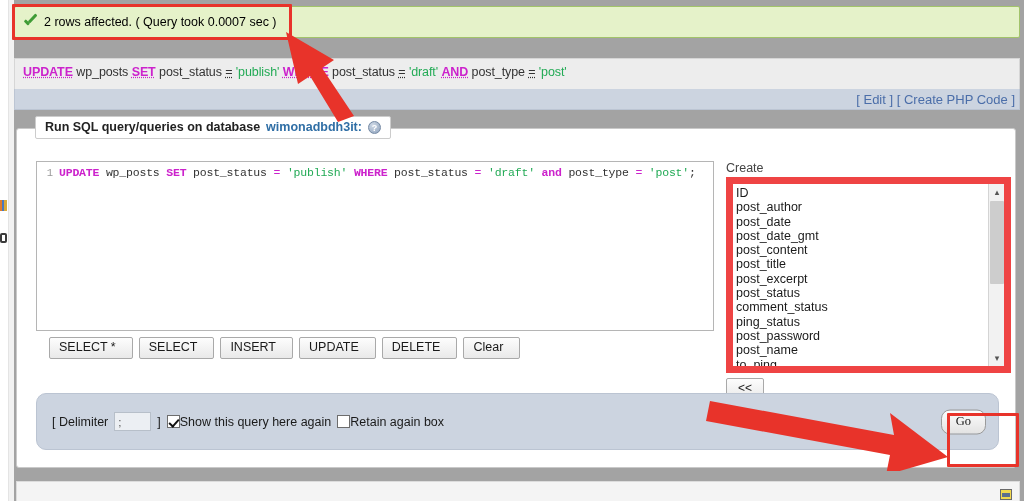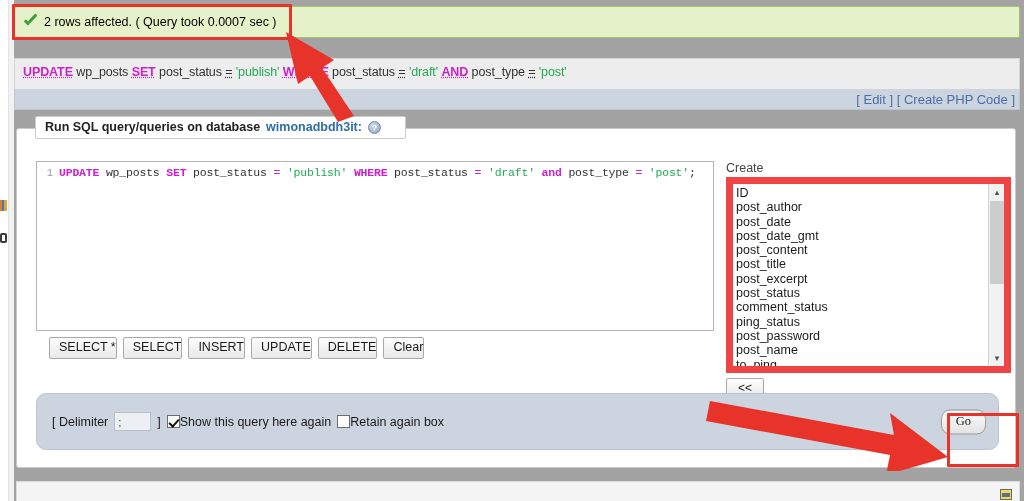--- a/index.html
+++ b/index.html
@@ -99,21 +99,21 @@
 
   
   .fieldset {
     position: absolute; left: 16px; top: 128px; width: 1000px; height: 340px;
     border: 1px solid #c9c9c9; border-radius: 3px;
     background: #ffffff;
   }
   .legend {
     position: absolute; left: 18px; top: -13px;
     background: #ffffff; border: 1px solid #cccccc; border-radius: 2px;
-    padding: 3px 24px 4px 9px;
+    padding: 3px 9px 4px 9px;
     font-size: 12.5px; font-weight: bold; color: #222;
     display: flex; align-items: center; gap: 6px;
     white-space: nowrap;
   }
   .legend .dbname { color: #2f6ea5; }
   .help-icon {
     display: inline-block; width: 13px; height: 13px; border-radius: 50%;
     background: radial-gradient(circle at 35% 30%, #cfd9e6, #8fa3bd);
     border: 1px solid #7489a4;
     color: #fff; font-size: 9px; font-weight: bold;
@@ -145,21 +145,21 @@
   
   .btnrow {
     position: absolute; left: 32px; top: 208px;
     display: flex; gap: 6px;
   }
   .btn {
     font-family: "Liberation Sans", sans-serif;
     font-size: 12.5px; color: #1a1a1a;
     background: linear-gradient(#fdfdfd, #e9e9e9);
     border: 1px solid #a9a9a9; border-radius: 2px;
-    padding: 2px 0 3px 9px;
+    padding: 2px 16px 3px 9px;
     cursor: pointer; line-height: 15px;
   }
 
   
   .colpanel { position: absolute; left: 709px; top: 32px; width: 273px; }
   .collabel { font-size: 12.5px; color: #444; margin-bottom: 2px; }
   .collist {
     position: relative; width: 285px; height: 196px;
     border: 7px solid #ef4444; background: #fff; overflow: hidden;
   }

